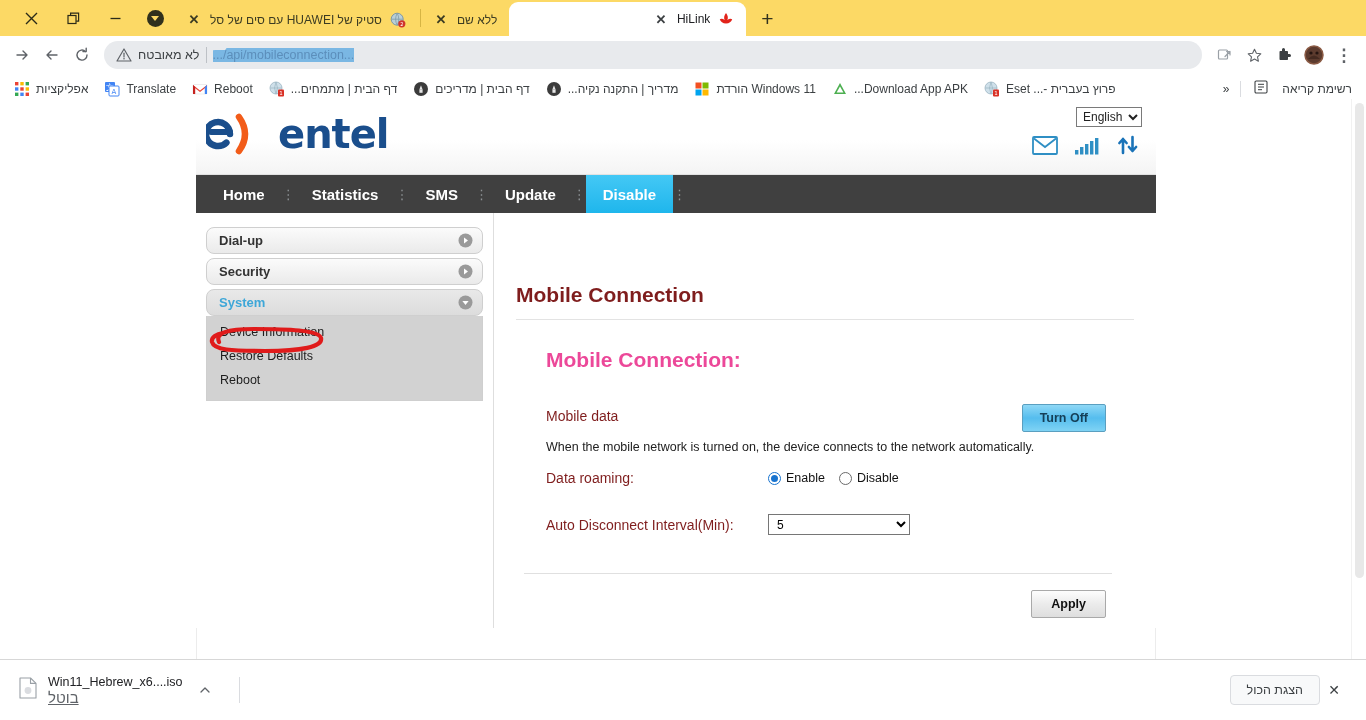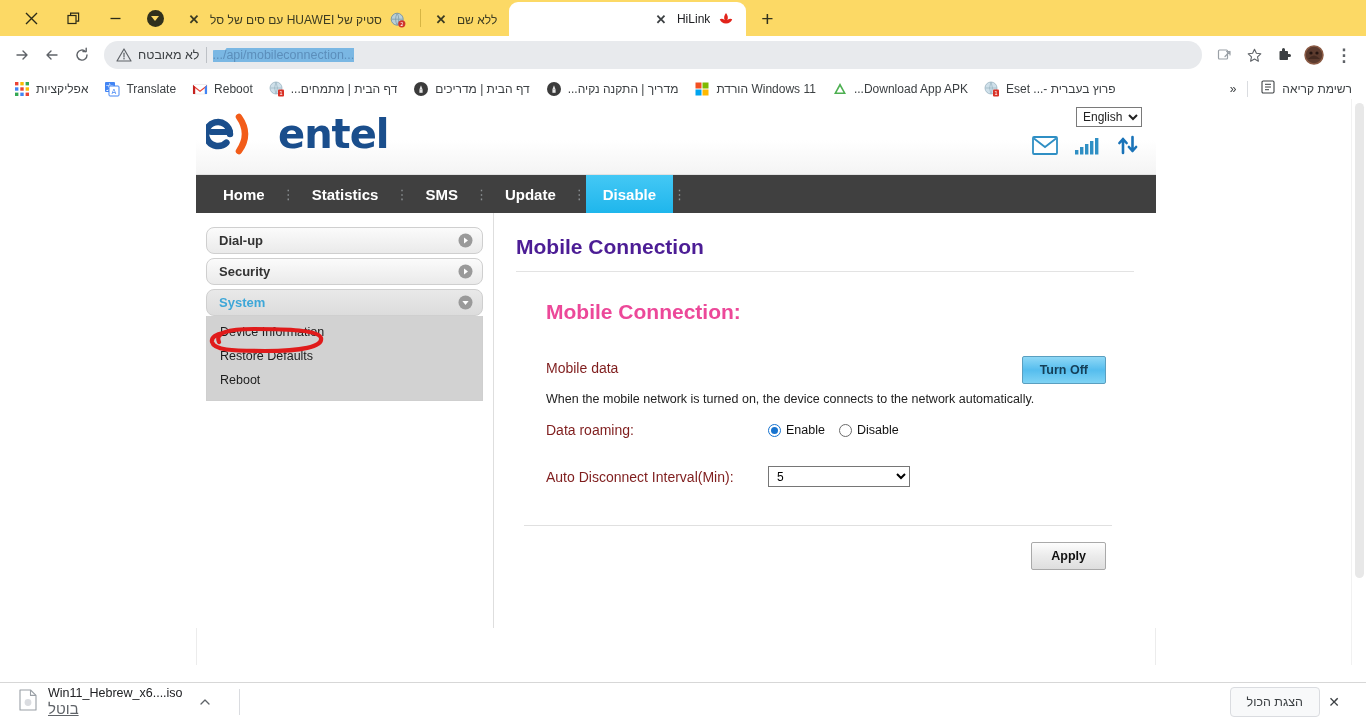--- a/index.html
+++ b/index.html
@@ -126,21 +126,21 @@
     display: flex; flex-direction: row-reverse; align-items: center;
     gap: 6px; padding: 3px 8px; border-radius: 4px; flex: 0 0 auto;
     max-width: 170px;
   }
   .bm .bmlabel { overflow: hidden; text-overflow: ellipsis; white-space: nowrap; }
   .bm .bmicon { width: 16px; height: 16px; flex: 0 0 16px; display:block; }
   .bm-spacer { flex: 1 1 auto; min-width: 10px; }
   .bm-chevrons { padding: 3px 7px; color:#3c4043; font-size: 12px; }
   .bm-divider { width:1px; height:16px; background:#dadce0; margin:0 4px; }
   .readinglist {
-    display:flex; flex-direction: row-reverse; align-items:center; gap:6px;
+    display:flex; flex-direction: row-reverse; align-items:center; gap:13px;
     padding: 3px 8px; flex: 0 0 auto;
   }
 
   
   .viewport {
     position: absolute; top: 99px; left: 0;
     width: 1366px; height: 566px; background: #ffffff;
     overflow: hidden;
   }
   .scrollbar {
@@ -232,23 +232,24 @@
     font-size: 12.5px; color: #1d1d1d; padding: 4px 0 4px 13px;
     line-height: 16px;
   }
   .annot-circle {
     position: absolute; left: 13px; top: 113px;
     width: 118px; height: 28px; pointer-events: none;
   }
 
   .content { flex: 1; padding: 22px 22px 0 22px; position: relative; }
   .page-title {
-    font-size: 21px; font-weight: bold; color: #4c1d95;
+    font-size: 21px; font-weight: bold; color: #7f1d1d;
     font-family: "Liberation Sans", sans-serif;
     padding-bottom: 12px;
+    margin-top: 48px;
   }
   .title-rule { height:1px; background:#e3e3e3; margin-bottom: 28px; }
   .section-title {
     font-size: 21px; font-weight: bold; color: #ec4899; margin-left: 30px;
     margin-bottom: 36px;
   }
   .form { margin-left: 30px; position: relative; }
   .row { display: flex; align-items: center; margin-bottom: 16px; }
   .lbl { font-size: 14px; color: #7f1d1d; }
   .lbl.w {
@@ -292,21 +293,21 @@
 
   .site-left-rule {
     position:absolute; left:196px; top:0; bottom:0; width:1px; background:#ececec;
   }
   .site-right-rule {
     position:absolute; left:1155px; top:0; bottom:0; width:1px; background:#ececec;
   }
 
   
   .shelf {
-    position: absolute; left: 0; bottom: 0; width: 1366px; height: 38px;
+    position: absolute; left: 0; bottom: 0; width: 1366px; height: 61px;
     background: #ffffff; border-top: 1px solid #d7d7d7;
     display: flex; flex-direction: row-reverse; align-items: center;
     padding: 0 10px; direction: rtl;
   }
   .dl-item {
     display:flex; flex-direction: row-reverse; align-items:center; gap: 10px;
     padding: 4px 8px; border-radius: 4px; flex: 0 0 auto;
   }
   .dl-filetext { display:flex; flex-direction:column; align-items:flex-start; }
   .dl-name { font-size: 12.5px; color: #202124; direction: ltr; }

